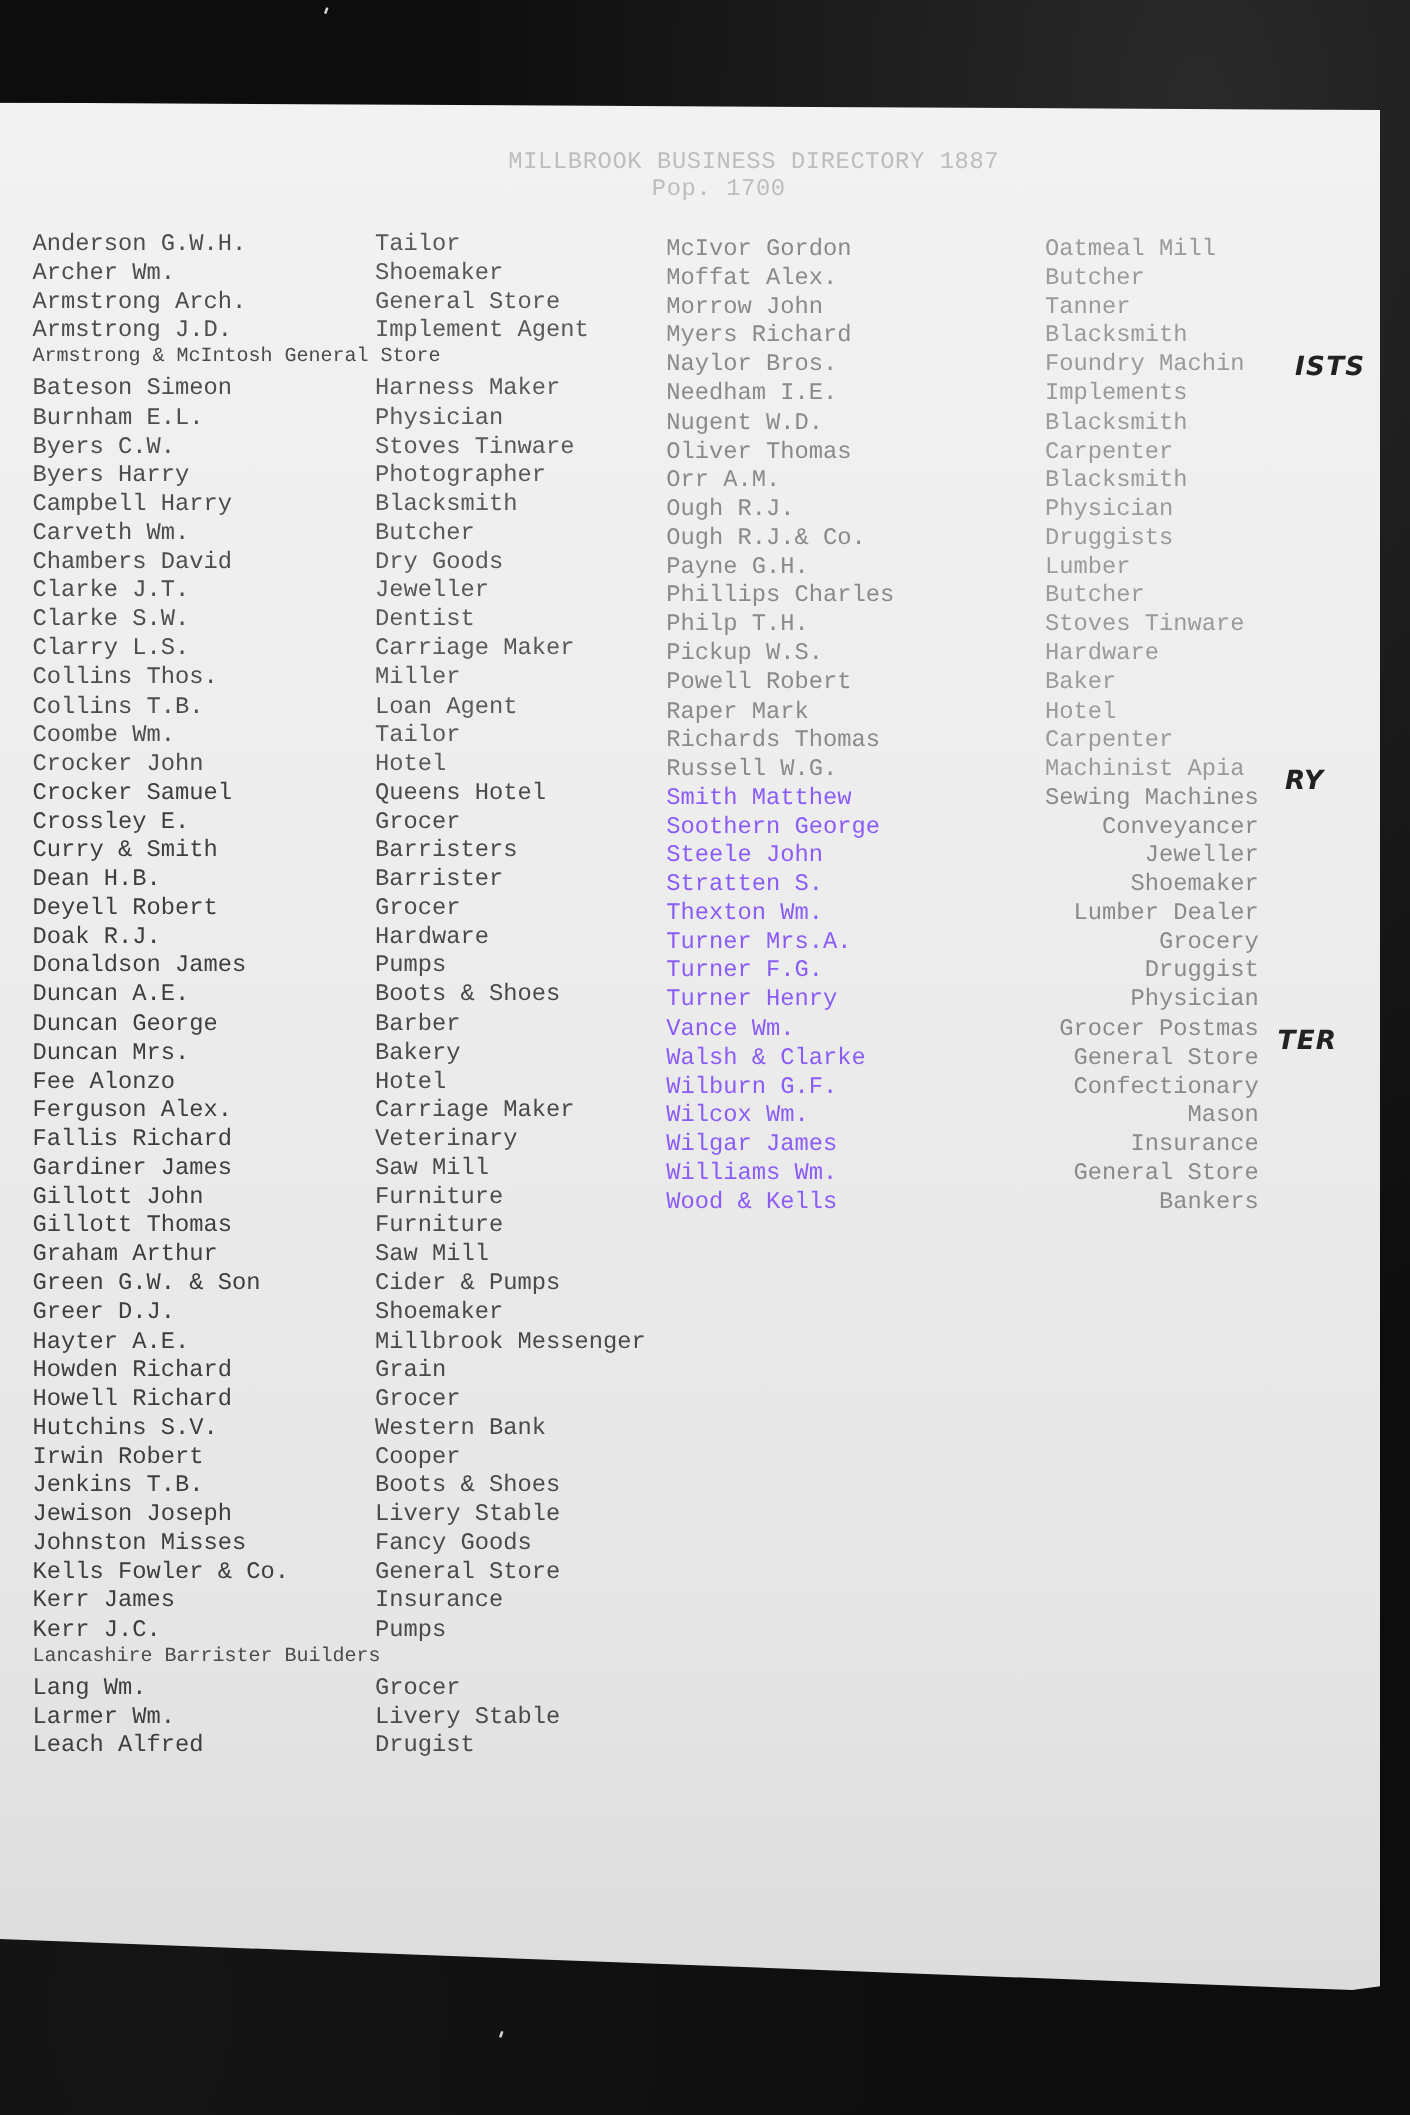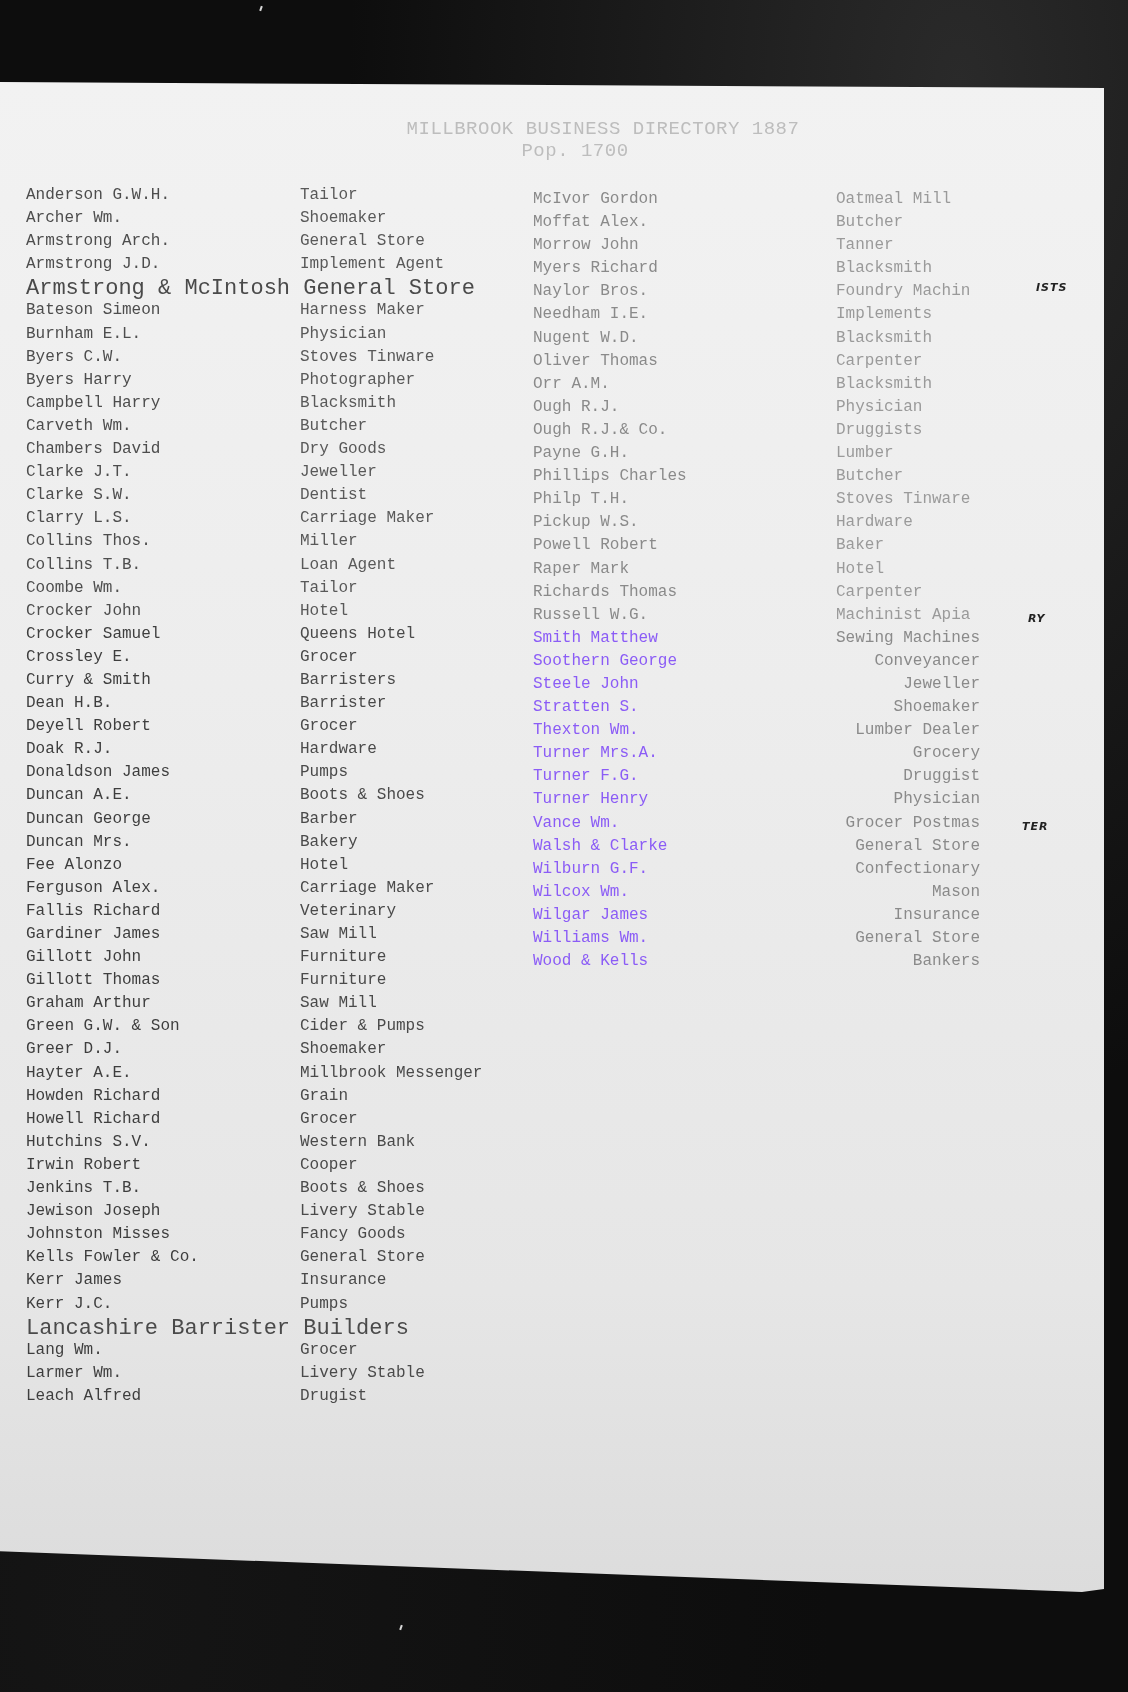--- a/index.html
+++ b/index.html
@@ -20,36 +20,36 @@
       background: linear-gradient(180deg, #f2f2f2 0%, #ededed 40%, #e6e6e6 80%, #dcdcdc 100%);
       clip-path: polygon(0 0, 100% 0.4%, 100% 99.8%, 98% 100%, 0 97.3%);
     }
     .title {
       position: absolute; left: 0; width: 1128px; top: 118px; text-align: center;
       color: #bdbdbd; font-size: 19px; line-height: 22px; letter-spacing: 0.5px; margin-left: 43px;
     }
     .title .t1 { display: block; transform: translateX(-4px); }
     .title .t2 { display: block; transform: translateX(-32px); }
     .col {
-      position: absolute; font-size: 16px; line-height: 23.1px; white-space: pre;
+      position: absolute; font-size: 19px; line-height: 23.1px; white-space: pre;
       color: #555;
     }
     .col .row { display: block; height: 23.1px; }
     .col-names-l { left: 26px; top: 184px; color: #4d4d4d; }
     .col-bus-l   { left: 300px; top: 184px; color: #595959; }
     .col-names-r { left: 533px; top: 188px; color: #8a8a8a; }
     .col-bus-r   { left: 836px; top: 188px; color: #9a9a9a; }
     .col-names-l .row:nth-child(n+20) { color: #3e3e3e; }
     .col-bus-l .row:nth-child(n+20) { color: #4a4a4a; }
     .col-names-r .row:nth-child(n+20) { color: #8b5cf6; }
     .col-bus-r .row:nth-child(n+20) { color: #8a8a8a; text-align: right; }
-    .span-row { position: absolute; font-size: 22px; white-space: pre; color: #4a4a4a; }
+    .span-row { position: absolute; font-size: 16px; white-space: pre; color: #4a4a4a; }
     .annot {
       position: absolute; font-family: "DejaVu Sans", sans-serif; font-style: italic;
-      color: #222; font-size: 11px; font-weight: bold; letter-spacing: 1px;
+      color: #222; font-size: 21px; font-weight: bold; letter-spacing: 1px;
     }
     .fleck { position: absolute; background: #d8d8d8; width: 2px; height: 5px; transform: rotate(20deg); }
   </style>
 </head>
 <body>
 
 <div class="backdrop"></div>
 <div class="paper"></div>
 
 <div class="fleck" style="left:260px;top:6px"></div>

